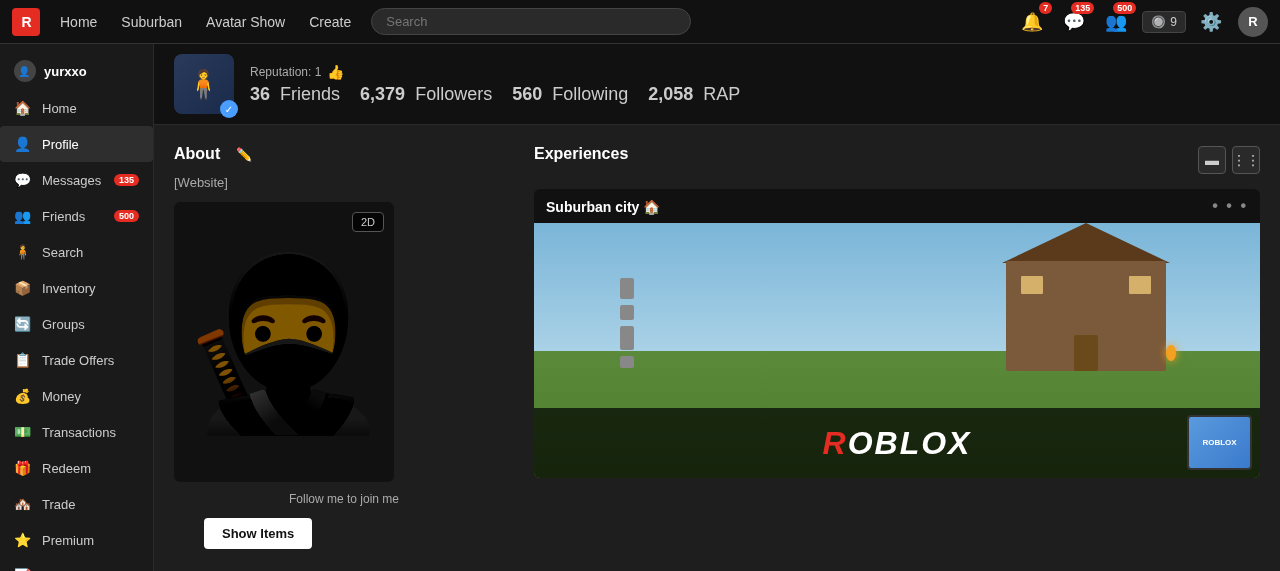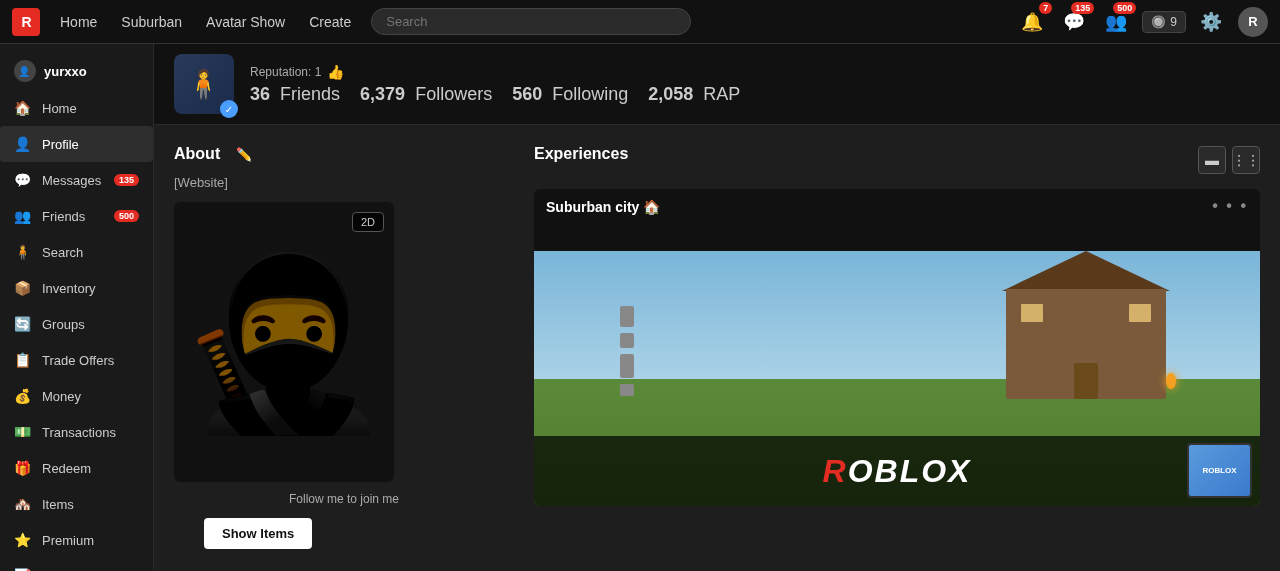--- a/index.html
+++ b/index.html
@@ -350,21 +350,20 @@
     }
     .exp-card-dots {
       color: #888; cursor: pointer; font-size: 16px; letter-spacing: 2px;
     }
     .exp-card-image {
       width: 100%;
       height: 255px;
       position: relative;
       background: linear-gradient(180deg, #4a7a4a 0%, #3a6a3a 40%, #2a5a2a 100%);
       overflow: hidden;
-      margin-top: 28px;
     }
     .exp-image-main {
       width: 100%; height: 100%;
       position: relative;
     }
     
     .scene-sky {
       position: absolute;
       top: 0; left: 0; right: 0;
       height: 55%;
@@ -548,21 +547,21 @@
     <div class="sidebar-item">
       <span class="sidebar-icon">💵</span>
       <span>Transactions</span>
     </div>
     <div class="sidebar-item">
       <span class="sidebar-icon">🎁</span>
       <span>Redeem</span>
     </div>
     <div class="sidebar-item">
       <span class="sidebar-icon">🏘️</span>
-      <span>Items</span>
+      <span>Trade</span>
     </div>
     <div class="sidebar-item">
       <span class="sidebar-icon">⭐</span>
       <span>Premium</span>
     </div>
     <div class="sidebar-item">
       <span class="sidebar-icon">📝</span>
       <span>Blog</span>
     </div>
 

